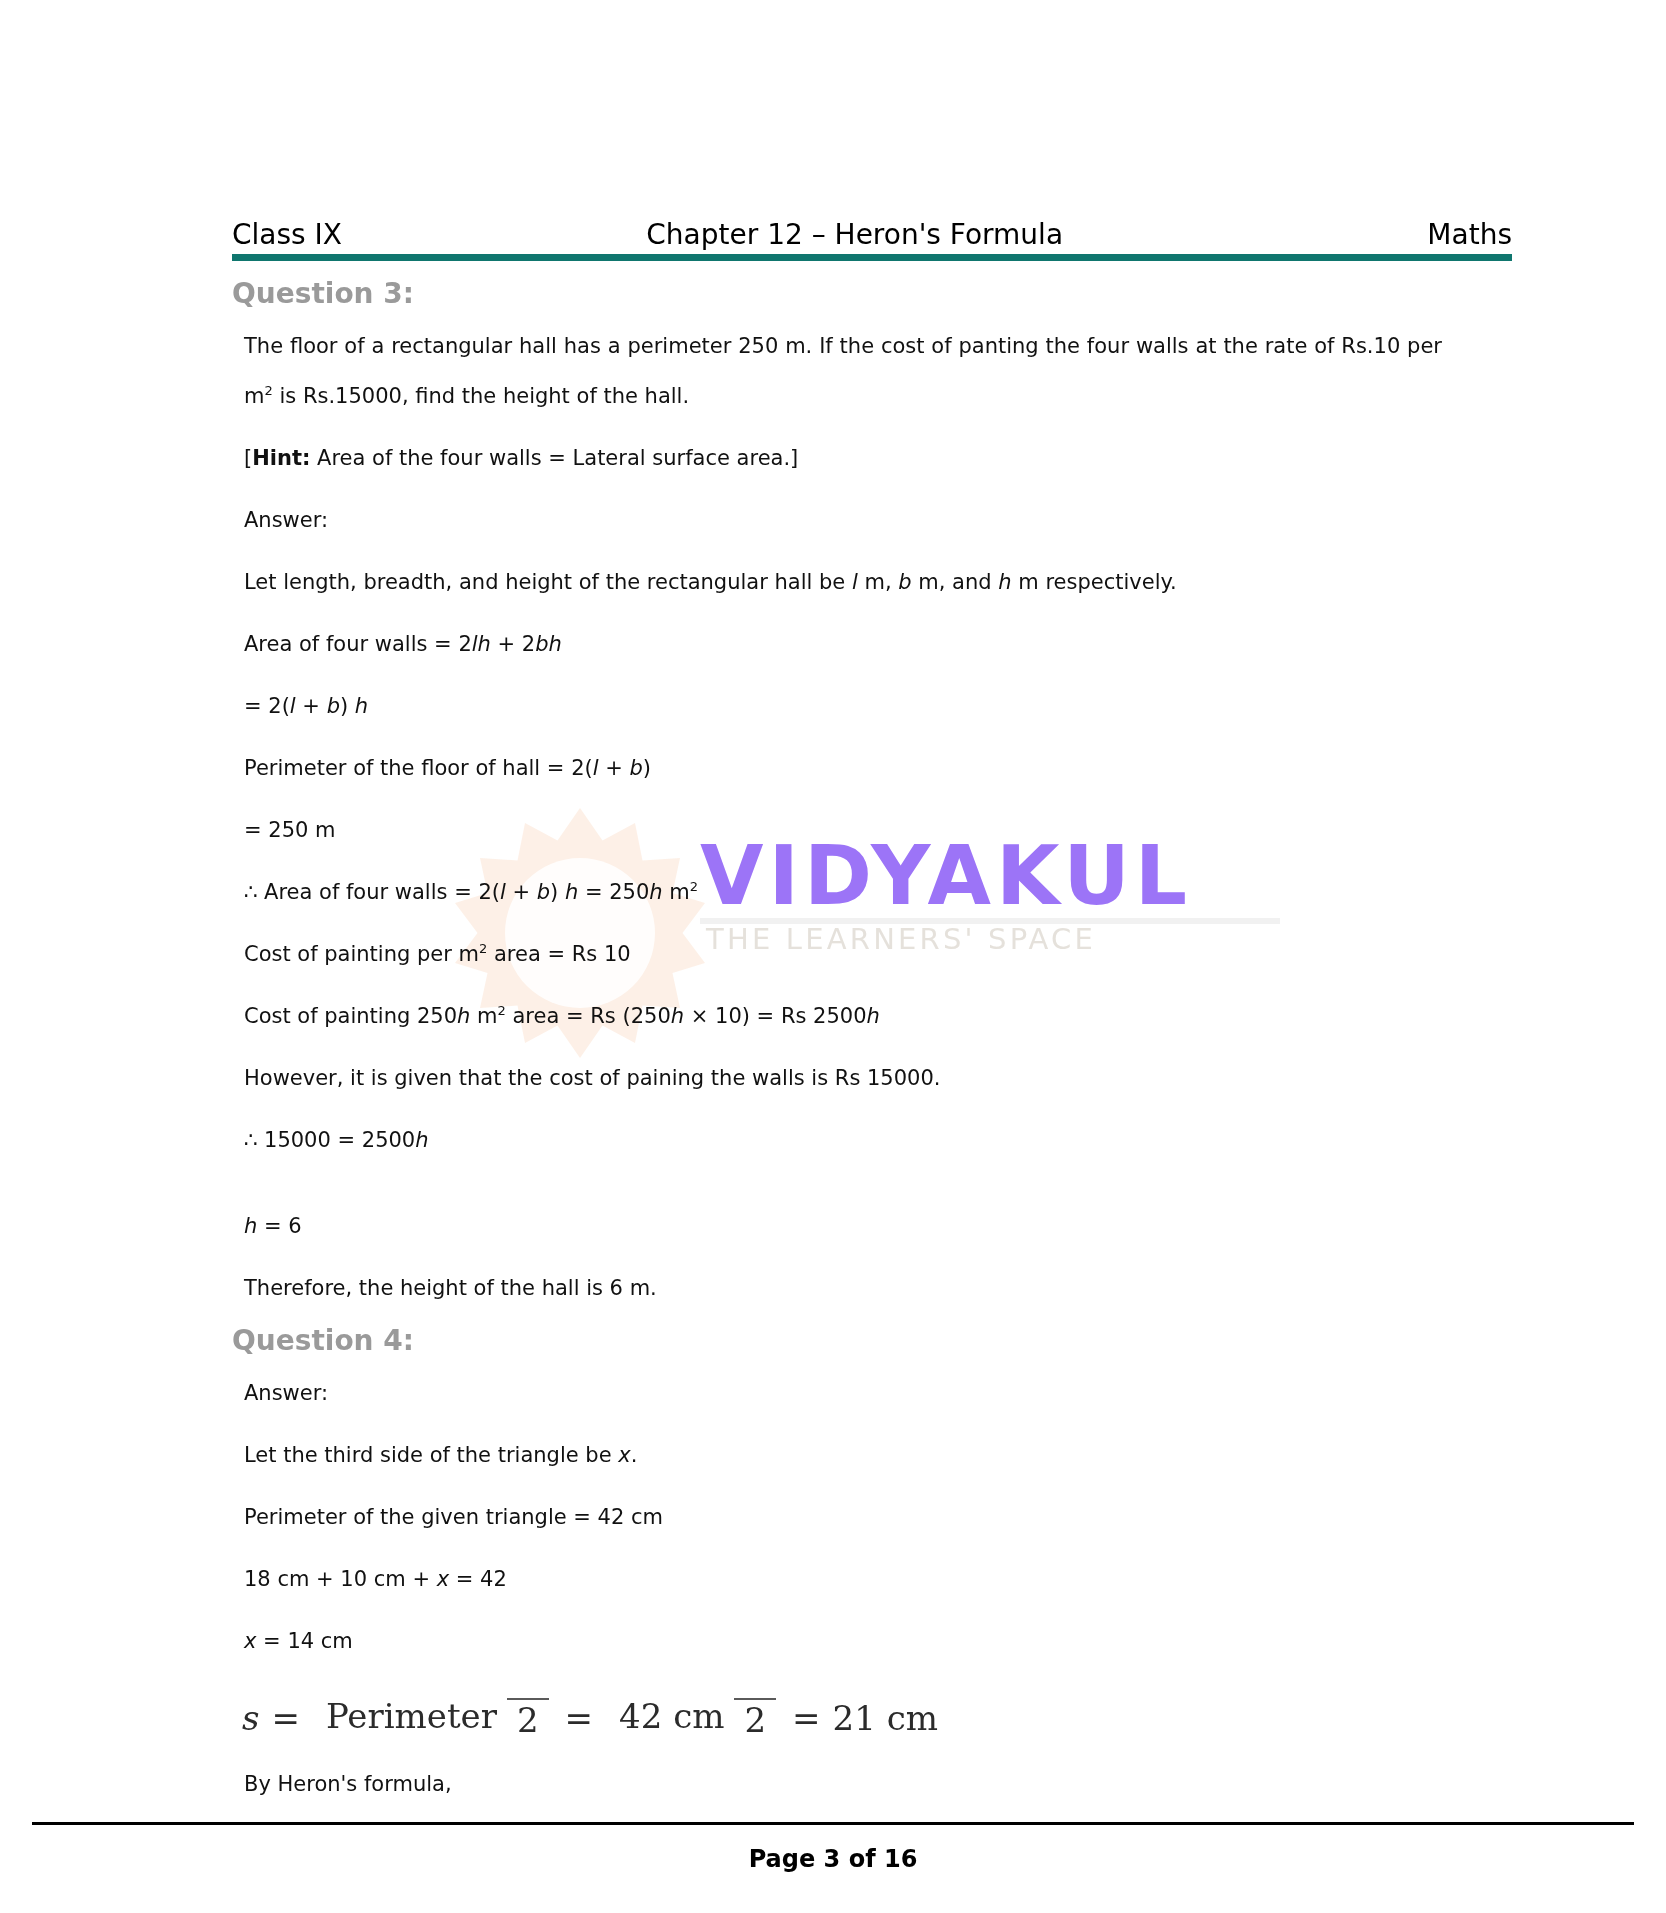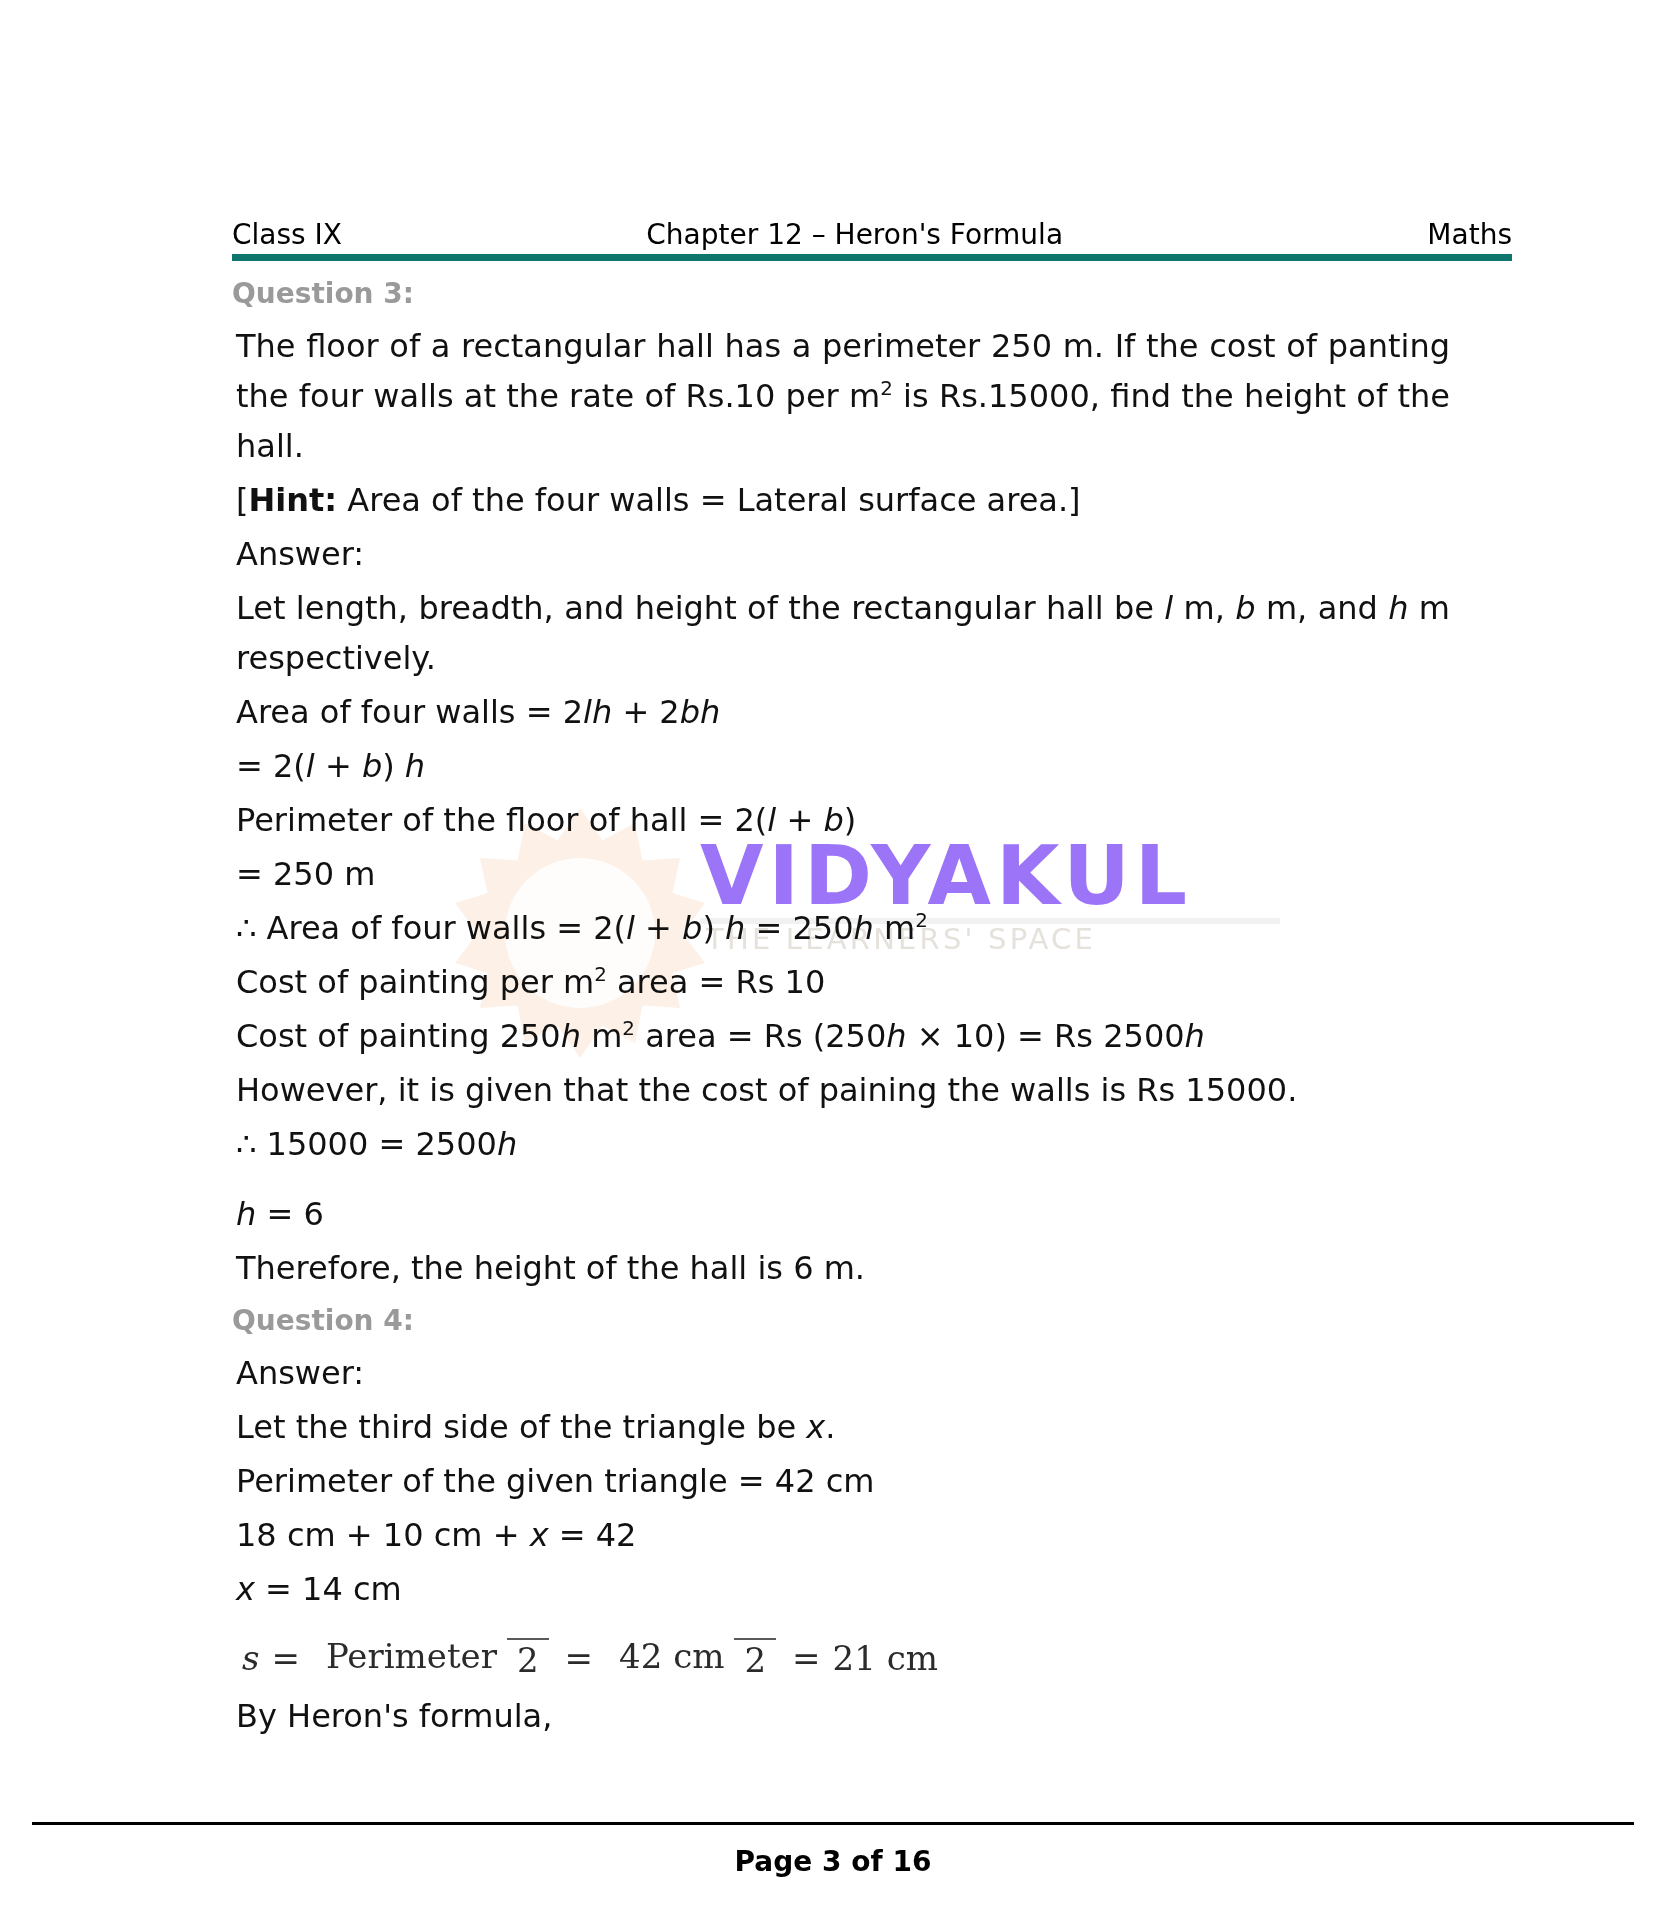--- a/index.html
+++ b/index.html
@@ -136,23 +136,23 @@
 
   .q-head {
     font-size: 28px;
     font-weight: 700;
     color: #9a9a9a;
     margin: 0 0 13px 0;
     line-height: 1.0;
   }
 
   .line {
-    font-size: 32px;
+    font-size: 21px;
     line-height: 50px;
-    margin: 4px;
+    margin: 12px;
     color: #111111;
   }
   .line.just-full {
     text-align: justify;
   }
   .line i { font-style: italic; }
   .line b { font-weight: 700; }
   sup {
     font-size: 0.62em;
     vertical-align: super;
@@ -199,21 +199,21 @@
     top: 1822px;
     width: 1602px;
     border-top: 3px solid #000000;
   }
   .footer-text {
     position: absolute;
     left: 0;
     top: 1845px;
     width: 1666px;
     text-align: center;
-    font-size: 28px;
+    font-size: 24px;
     font-weight: 700;
     color: #000000;
   }
 </style>
 </head>
 <body>
 
 <div class="page">
 
   <div class="watermark">

